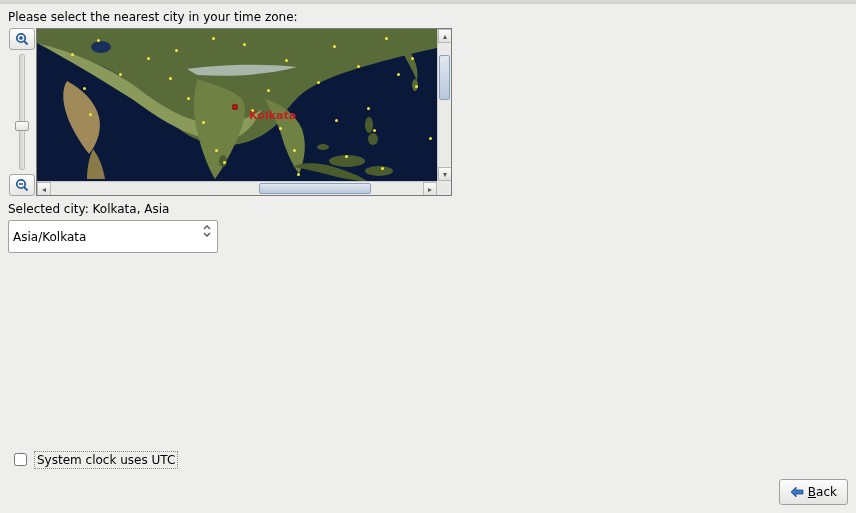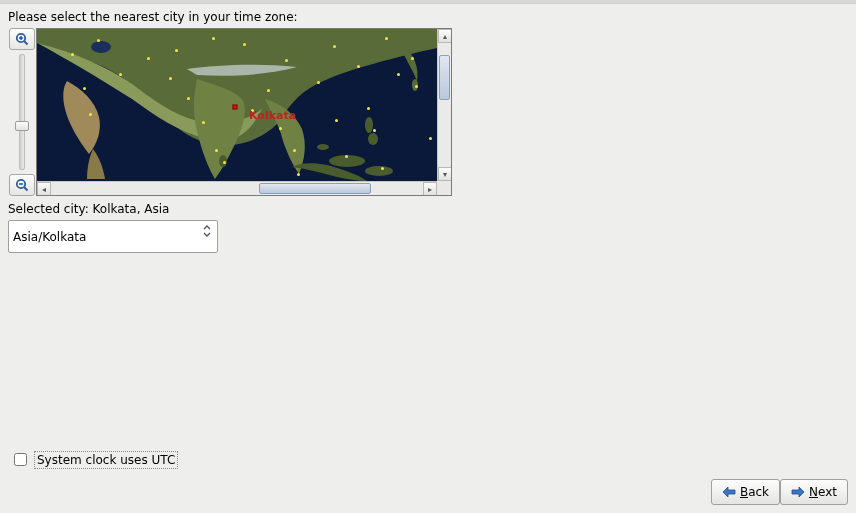--- a/index.html
+++ b/index.html
@@ -330,19 +330,13 @@
   <label for="utc" class="utc-label">System clock uses UTC</label>
 </div>
 
 <div class="nav-buttons">
   <div class="nav-btn">
     <svg width="14" height="12" viewBox="0 0 14 12">
       <path d="M6 1 L1 6 L6 11 L6 8 L13 8 L13 4 L6 4 Z" fill="#3b75c4" stroke="#1f4e86" stroke-width="0.8"></path>
     </svg>
     <span><span class="uline">B</span>ack</span>
   </div>
-  <div class="nav-btn">
-    <svg width="14" height="12" viewBox="0 0 14 12">
-      <path d="M8 1 L13 6 L8 11 L8 8 L1 8 L1 4 L8 4 Z" fill="#3b75c4" stroke="#1f4e86" stroke-width="0.8"></path>
-    </svg>
-    <span><span class="uline">N</span>ext</span>
-  </div>
 </div>
 
 </body></html>

